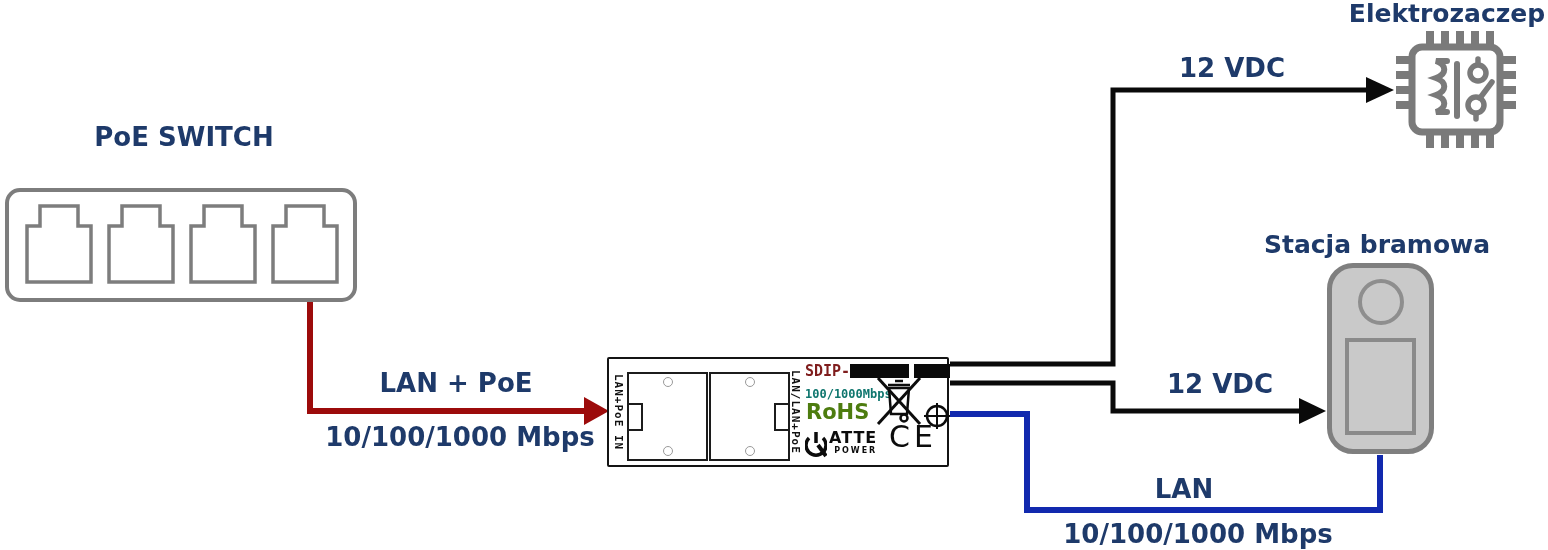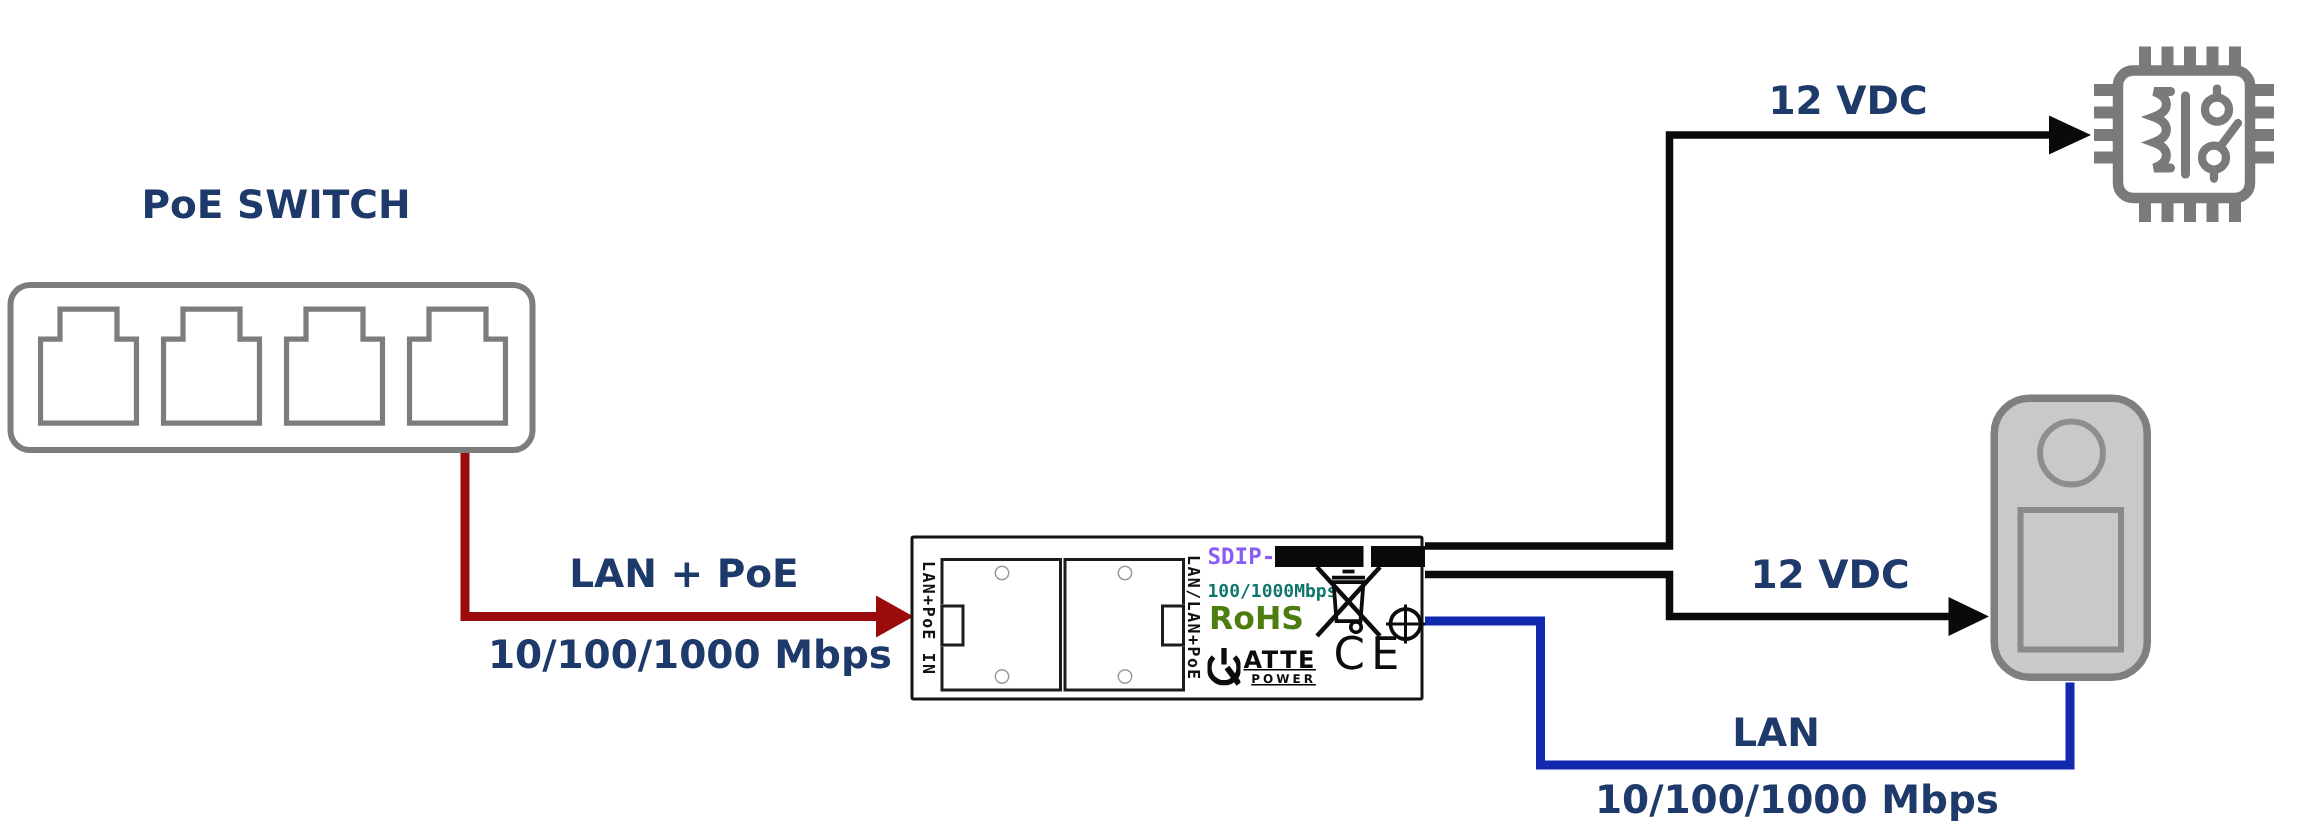--- a/index.html
+++ b/index.html
@@ -17,26 +17,26 @@
   .vtext{position:absolute;top:0;height:100%;writing-mode:vertical-rl;text-align:center;
          font-family:"DejaVu Sans Mono","Liberation Mono",monospace;font-weight:bold;
          font-size:11px;color:#111;letter-spacing:1px;line-height:15px;}
   .module{position:absolute;top:13px;width:77px;height:85px;border:2px solid #1c1c1c;background:#fff;}
   .screw{position:absolute;left:50%;width:8px;height:8px;margin-left:-5px;border:1.5px solid #9a9a9a;
          border-radius:50%;background:#fff;}
   .notch{position:absolute;top:50%;margin-top:-14px;width:12px;height:24px;border:2px solid #1c1c1c;background:#fff;}
   .label-col{position:absolute;left:196px;top:0;width:146px;height:100%;}
   .model-row{position:absolute;left:0;top:3px;display:flex;align-items:center;}
   .model-prefix{font-family:"DejaVu Sans Mono","Liberation Mono",monospace;font-weight:bold;
-                font-size:15px;color:#8b5cf6;}
+                font-size:15px;color:#7f1d1d;}
   .redact{height:14px;background:#0a0a0a;}
   .speed-row{position:absolute;left:0;top:28px;font-family:"DejaVu Sans Mono","Liberation Mono",monospace;
              font-weight:bold;font-size:12px;color:#0f766e;}
   .rohs{position:absolute;left:1px;top:41px;font-size:21px;font-weight:bold;color:#4d7c0f;}
-  .brand-row{position:absolute;left:0;top:71px;display:flex;align-items:center;text-decoration:underline;}
+  .brand-row{position:absolute;left:0;top:71px;display:flex;align-items:flex-start;}
   .brand-name{font-size:16px;font-weight:bold;color:#0c0c0c;letter-spacing:1px;line-height:16px;}
   .brand-sub{font-size:8px;font-weight:bold;color:#0c0c0c;text-align:right;letter-spacing:2px;line-height:9px;}
   .ce{position:absolute;left:84px;top:60px;font-size:30px;font-weight:normal;color:#0c0c0c;letter-spacing:4px;}
   
   .doorbell{position:absolute;left:1327px;top:263px;width:97px;height:181px;background:#c9c9c9;
             border:5px solid #7f7f7f;border-radius:26px;}
   .doorbell .cam{position:absolute;left:50%;margin-left:-23px;top:11px;width:38px;height:38px;
                  border:4px solid #8e8e8e;border-radius:50%;}
   .doorbell .panel{position:absolute;left:13px;top:70px;width:63px;height:89px;border:4px solid #8a8a8a;}
 </style>
@@ -138,20 +138,21 @@
       <div class="ce">CE</div>
     </div>
   </div>
 
   <div class="lbl" style="left:1232px;top:54px;font-size:26px;">12 VDC</div>
   <div class="lbl" style="left:1220px;top:370px;font-size:26px;">12 VDC</div>
 
   <div class="lbl" style="left:1184px;top:475px;font-size:26px;">LAN</div>
   <div class="lbl" style="left:1198px;top:520px;font-size:26px;">10/100/1000 Mbps</div>
 
+  <div class="lbl" style="left:1447px;top:0px;font-size:25px;">Elektrozaczep</div>
   <svg class="abs" style="left:1394px;top:29px;" width="124" height="121">
     <g stroke="#7a7a7a" stroke-width="8">
       <line x1="36" y1="2" x2="36" y2="18"></line>
         <line x1="51" y1="2" x2="51" y2="18"></line>
       <line x1="66" y1="2" x2="66" y2="18"></line>
         <line x1="81" y1="2" x2="81" y2="18"></line>
       <line x1="96" y1="2" x2="96" y2="18"></line>
       <line x1="36" y1="103" x2="36" y2="119"></line>
         <line x1="51" y1="103" x2="51" y2="119"></line>
       <line x1="66" y1="103" x2="66" y2="119"></line>
@@ -173,18 +174,19 @@
     </g>
     <g stroke="#7a7a7a" stroke-width="5.5" fill="none" stroke-linecap="round">
       <circle cx="84" cy="44" r="8"></circle>
       <circle cx="82" cy="76" r="8"></circle>
       <line x1="86" y1="69" x2="98" y2="53"></line>
       <line x1="84" y1="30" x2="84" y2="35"></line>
       <line x1="82" y1="85" x2="82" y2="90"></line>
     </g>
   </svg>
 
+  <div class="lbl" style="left:1377px;top:231px;font-size:25px;">Stacja bramowa</div>
   <div class="doorbell">
     <div class="cam"></div>
     <div class="panel"></div>
   </div>
 
 </div>
 
 </body></html>

